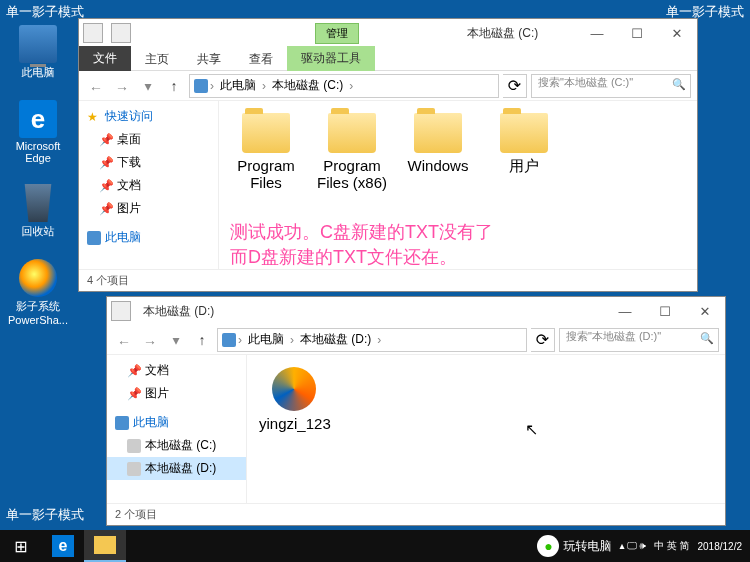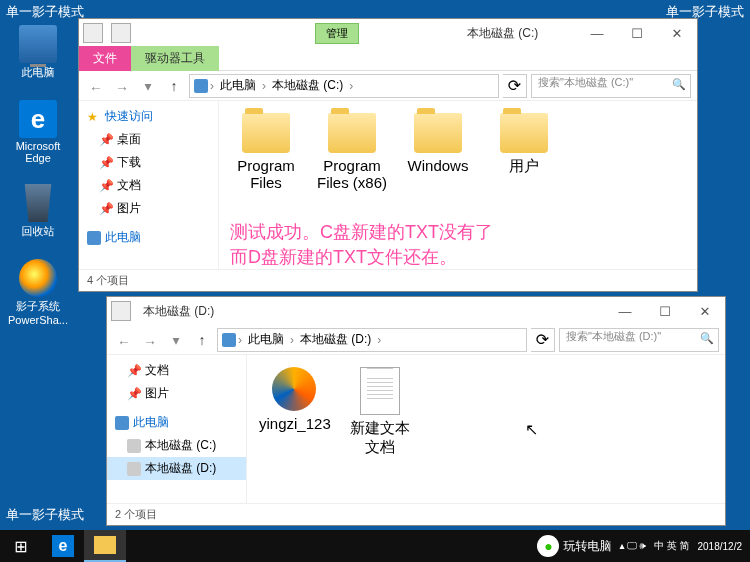--- a/index.html
+++ b/index.html
@@ -25,21 +25,21 @@
 .w2 { left:78px; top:296px; width:620px; height:230px;margin-left:28px; }
 
 .titlebar { height:28px; display:flex; align-items:center; background:#fff; }
 .tb-ic { width:20px; height:20px; margin:0 4px; background:#eee; border:1px solid #aaa; }
 .tb-title { flex:0 0 auto; font-size:12px; padding:0 8px; color:#333; }
 .tb-tab { font-size:11px; background:#a8e090; border:1px solid #7bc060; padding:2px 10px; margin-left:180px; }
 .tb-spacer { flex:1; }
 .tb-btn { width:40px; height:28px; display:flex; align-items:center; justify-content:center; font-size:13px; color:#555; cursor:pointer; }
 
 .ribbon { height:24px; display:flex; align-items:center; border-bottom:1px solid #ddd; }
-.rb-file { background:#ec4899; color:#fff; font-size:12px; padding:4px 14px; }
+.rb-file { background:#404040; color:#fff; font-size:12px; padding:4px 14px; }
 .rb-tab { font-size:12px; padding:4px 14px; color:#333; cursor:pointer; }
 .rb-tab.active { background:#a8e090; }
 
 .addrbar { height:30px; display:flex; align-items:center; padding:3px 6px; gap:4px; border-bottom:1px solid #eee; }
 .nav-btn { width:22px; height:22px; border-radius:3px; display:flex; align-items:center; justify-content:center; color:#888; cursor:pointer; font-size:14px; }
 .nav-btn.enabled { color:#333; }
 .crumbs { flex:1; height:24px; border:1px solid #ccc; display:flex; align-items:center; font-size:12px; padding:0 4px; }
 .crumb { padding:0 4px; cursor:pointer; }
 .sep { color:#888; padding:0 2px; }
 .addr-refresh { width:24px; height:24px; border:1px solid #ccc; border-left:none; display:flex; align-items:center; justify-content:center; cursor:pointer; }
@@ -111,20 +111,21 @@
     <div class="tb-ic"></div>
     <div class="tb-title" style="position:absolute;left:380px;">本地磁盘 (C:)</div>
     <div class="tb-tab">管理</div>
     <div class="tb-spacer"></div>
     <div class="tb-btn">—</div>
     <div class="tb-btn">☐</div>
     <div class="tb-btn tb-close">✕</div>
   </div>
   <div class="ribbon">
     <div class="rb-file">文件</div>
+    <div id="w1-ribbon"><span class="rb-tab">主页</span><span class="rb-tab">共享</span><span class="rb-tab">查看</span></div>
     <div class="rb-tab active">驱动器工具</div>
   </div>
   <div class="addrbar">
     <div class="nav-btn">←</div>
     <div class="nav-btn">→</div>
     <div class="nav-btn">▾</div>
     <div class="nav-btn enabled">↑</div>
     <div class="crumbs" id="w1-crumbs">
         <span class="sb-ic pc"></span>
         <span class="sep">›</span>
@@ -215,24 +216,20 @@
       <div id="w2-sb2">
           <div class="sb-item "><span class="sb-ic drive"></span>本地磁盘 (C:)</div>
           <div class="sb-item sel"><span class="sb-ic drive"></span>本地磁盘 (D:)</div>
         </div>
     </div>
     <div class="content" id="w2-content">
         <div class="item">
           <div class="swirl-ic"></div>
           <div>yingzi_123</div>
         </div>
-        <div class="item">
-          <div class="file-ic"></div>
-          <div>新建文本文档</div>
-        </div>
       </div>
   </div>
   <div class="status">2 个项目</div>
 </div>
 
 <div class="overlay">
   <div>测试成功。C盘新建的TXT没有了</div>
   <div>而D盘新建的TXT文件还在。</div>
 </div>
 

